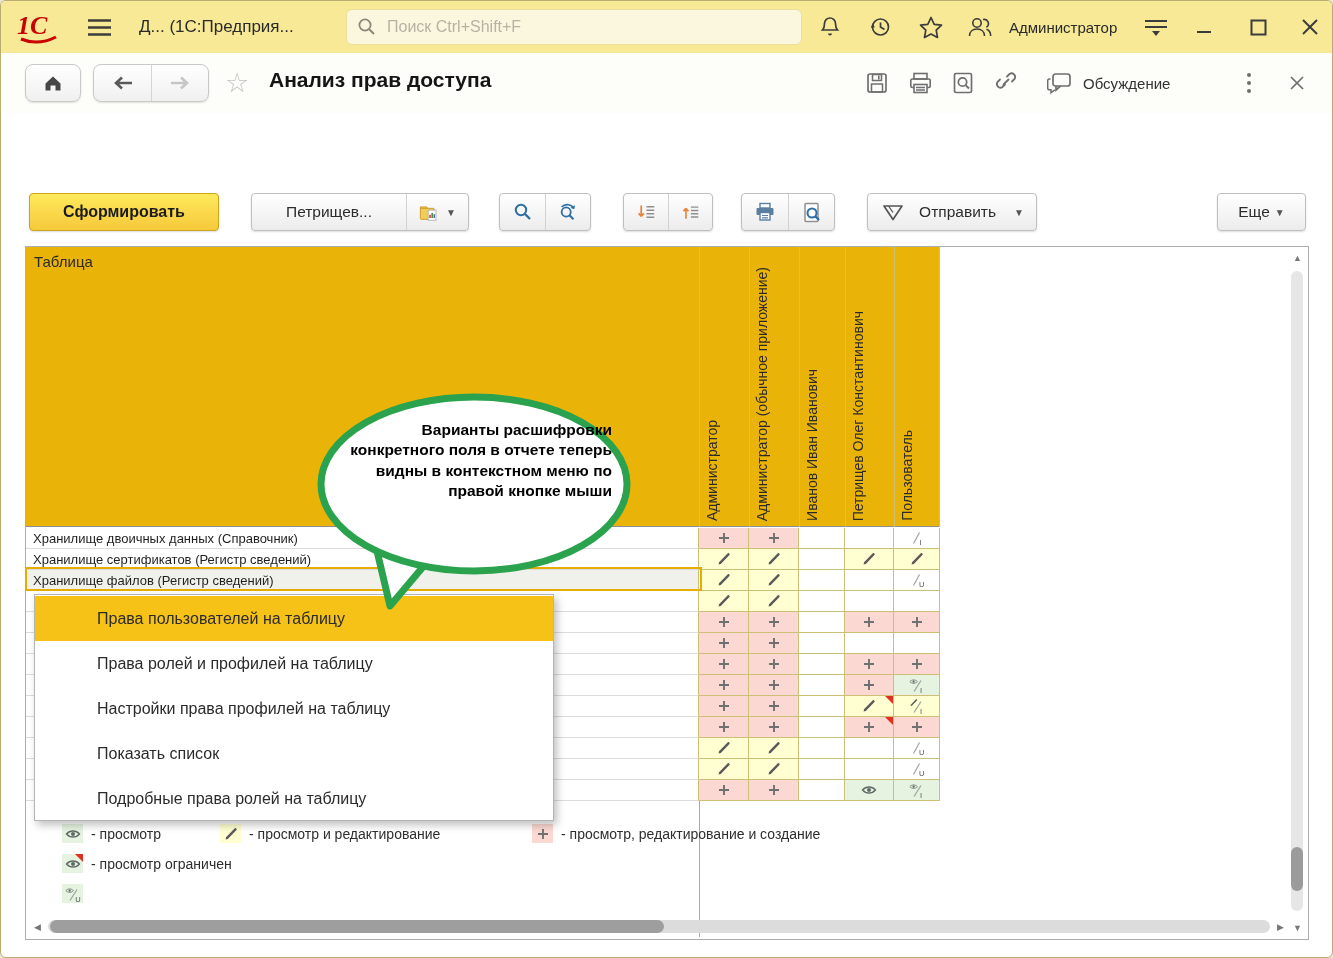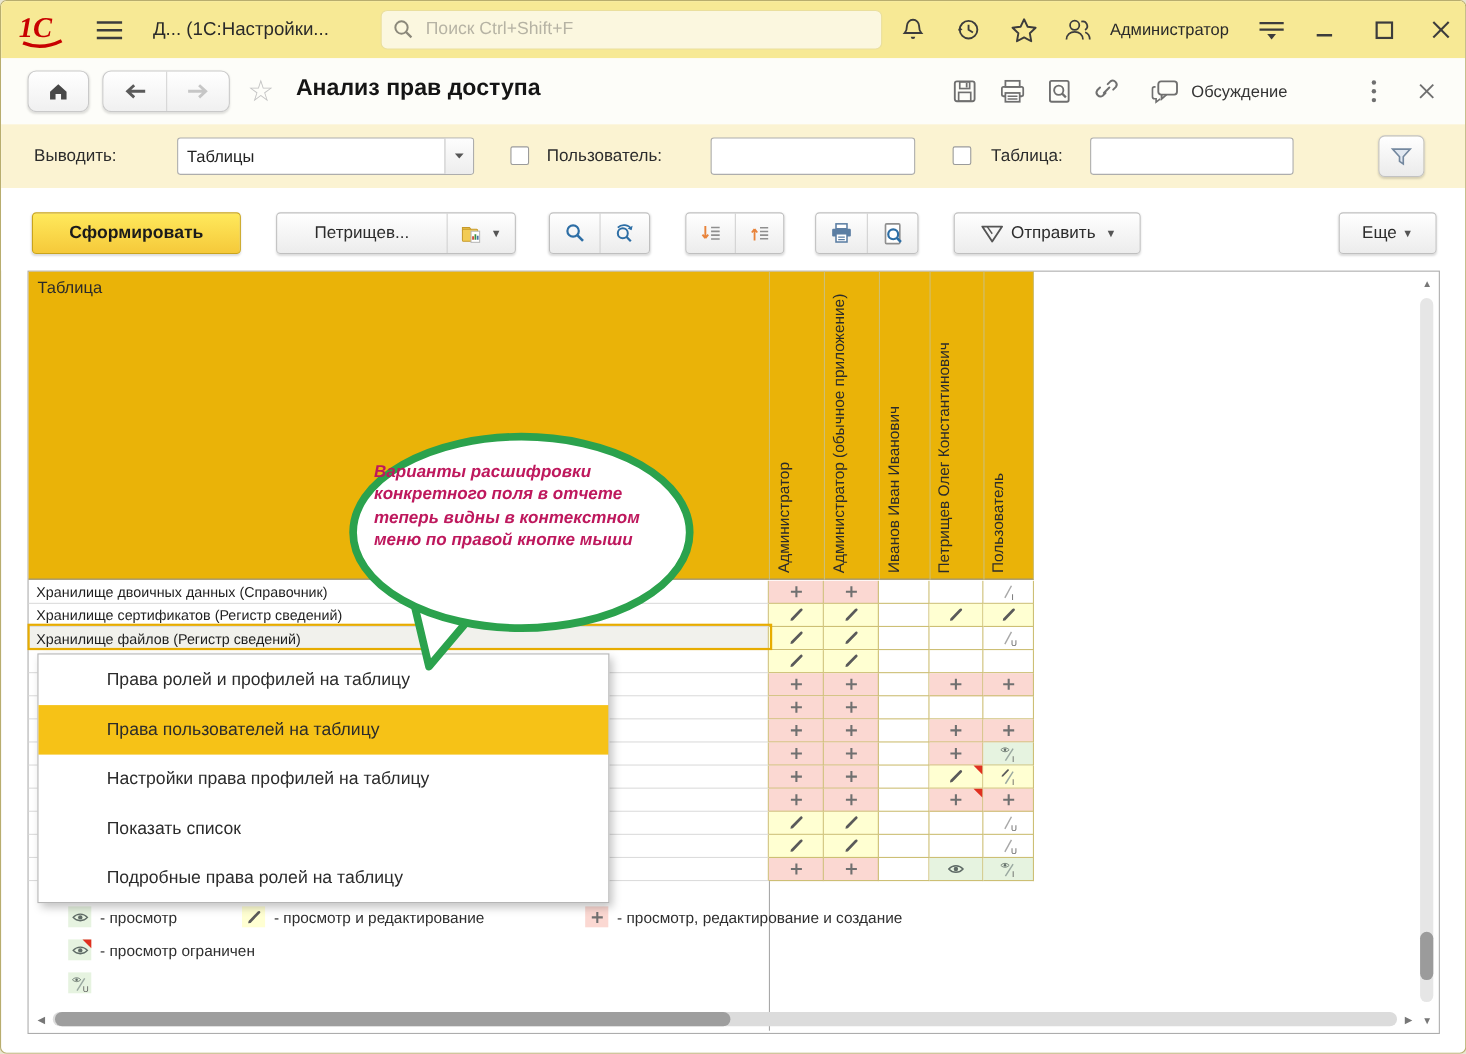--- a/index.html
+++ b/index.html
@@ -89,22 +89,22 @@
   .chip{width:21px;height:19px;display:inline-flex;align-items:center;justify-content:center;position:relative;flex:0 0 auto;}
 
   
   .ctxmenu{position:absolute;left:8px;top:347px;width:520px;height:227px;background:#fff;border:1px solid #b5b5b5;
            box-shadow:3px 4px 8px rgba(0,0,0,.25);z-index:5;padding-top:1px;}
   .ctxitem{height:45px;line-height:45px;padding-left:62px;font-size:16px;color:#2b2b2b;cursor:pointer;white-space:nowrap;}
   .ctxitem.active{background:#f6c217;}
 
   
   .callout{position:absolute;left:276px;top:145px;width:350px;height:230px;z-index:6;pointer-events:none;}
-  .callout-text{position:absolute;left:38px;top:28px;width:272px;text-align:left;font-size:15.5px;font-weight:bold;
-                font-style:italic;color:#be185d;line-height:1.32;}
+  .callout-text{position:absolute;left:38px;top:28px;width:272px;text-align:right;font-size:15.5px;font-weight:bold;
+                color:#000000;line-height:1.32;}
 
   
   .vscroll{position:absolute;right:2px;top:2px;width:18px;height:688px;z-index:4;}
   .vtrack{position:absolute;left:3px;top:22px;width:12px;height:640px;background:#e6e6e6;border-radius:6px;}
   .vthumb{position:absolute;left:3px;top:598px;width:12px;height:44px;background:#9b9b9b;border-radius:6px;cursor:pointer;}
   .hscroll{position:absolute;left:6px;bottom:4px;width:1254px;height:18px;z-index:4;}
   .htrack{position:absolute;left:16px;top:3px;width:1222px;height:13px;background:#dcdcdc;border-radius:7px;}
   .hthumb{position:absolute;left:18px;top:3px;width:614px;height:13px;background:#9e9e9e;border-radius:7px;cursor:pointer;}
   .sarrow{position:absolute;font-size:9px;color:#777;}
 </style>
@@ -122,21 +122,21 @@
     </div>
     <div class="abs burger">
       <svg width="25" height="19" viewBox="0 0 25 19">
           <g stroke="#3c3c3c" stroke-width="2.4">
             <line x1="1" y1="2.5" x2="24" y2="2.5"></line>
             <line x1="1" y1="9.5" x2="24" y2="9.5"></line>
             <line x1="1" y1="16.5" x2="24" y2="16.5"></line>
           </g>
         </svg>
     </div>
-    <div class="abs apptitle">Д... (1С:Настройки...</div>
+    <div class="abs apptitle">Д... (1С:Предприя...</div>
     <div class="gsearch">
       <svg width="20" height="20" viewBox="0 0 20 20" style="margin-right:8px;flex:0 0 auto;">
           <circle cx="8" cy="8" r="5.6" fill="none" stroke="#8b887a" stroke-width="1.8"></circle>
           <line x1="12.2" y1="12.2" x2="17" y2="17" stroke="#8b887a" stroke-width="2"></line>
         </svg>
       <input placeholder="Поиск Ctrl+Shift+F" style="">
     </div>
     <div class="tb-ico" style="left:812px;">
       <svg width="22" height="24" viewBox="0 0 22 24">
           <path d="M11 3 a5.5 5.5 0 0 1 5.5 5.5 c0 4 .9 5.3 2 6.5 H3.5 c1.1-1.2 2-2.5 2-6.5 A5.5 5.5 0 0 1 11 3 Z" fill="none" stroke="#3c3c3c" stroke-width="1.7"></path>
@@ -260,48 +260,20 @@
     <div class="hico" style="left:1278px;">
       <svg width="16" height="16" viewBox="0 0 16 16">
           <g stroke="#6f6f6f" stroke-width="1.7">
             <line x1="2" y1="2" x2="14" y2="14"></line>
             <line x1="14" y1="2" x2="2" y2="14"></line>
           </g>
         </svg>
     </div>
   </div>
 
-  <div class="filterrow">
-    <div class="flabel" style="left:30px;">Выводить:</div>
-    <div class="fbox" style="left:160px;width:270px;">
-      <div class="val">Таблицы</div>
-      <div class="mini">
-        <svg width="9" height="6" viewBox="0 0 9 6">
-            <path d="M0.5 0.5 L4.5 5 L8.5 0.5 Z" fill="#555"></path>
-          </svg>
-      </div>
-    </div>
-    <div class="cbx" style="left:463px;"></div>
-    <div class="flabel" style="left:496px;">Пользователь:</div>
-    <div class="fbox" style="left:645px;width:186px;">
-      <input value="" style="">
-
-    </div>
-    <div class="cbx" style="left:865px;"></div>
-    <div class="flabel" style="left:900px;">Таблица:</div>
-    <div class="fbox" style="left:990px;width:185px;">
-      <input value="" style="">
-
-    </div>
-    <div class="funnelbtn">
-      <svg width="20" height="19" viewBox="0 0 20 19">
-          <path d="M2 2.5 H18 L11.7 9.5 V16 L8.3 13.7 V9.5 Z" fill="#e1e8f1" stroke="#74889f" stroke-width="1.5"></path>
-        </svg>
-    </div>
-  </div>
 
   <div class="actionrow">
     <div class="btn gen">Сформировать</div>
 
     <div class="btn grp" style="left:250px;width:218px;">
       <div class="seg" style="width:155px;">Петрищев...</div>
       <div class="seg" style="width:62px;">
         <svg width="24" height="20" viewBox="0 0 24 20">
             <path d="M1.5 4.5 h7 l2 2.5 h-9 Z" fill="#f3cc54" stroke="#c79a2a"></path>
             <rect x="1.5" y="6" width="15" height="12" rx="1" fill="#f3cc54" stroke="#c79a2a"></rect>
@@ -368,21 +340,21 @@
       </div>
       <div class="seg" style="width:46px;">
         <svg width="20" height="21" viewBox="0 0 20 21">
             <rect x="3" y="1.5" width="13" height="18" rx="1" fill="#fff" stroke="#8f8f8f" stroke-width="1.5"></rect>
             <circle cx="10" cy="11" r="4.5" fill="none" stroke="#2d6ea5" stroke-width="2"></circle>
             <line x1="13.3" y1="14.3" x2="17" y2="18" stroke="#2d6ea5" stroke-width="2.3"></line>
           </svg>
       </div>
     </div>
 
-    <div class="btn grp" style="left:866px;width:170px;">
+    <div class="btn grp" style="left:866px;width:170px;justify-content:space-between;">
       <div class="seg" style="padding:0 6px 0 14px;">
         <svg width="22" height="19" viewBox="0 0 22 19">
             <path d="M2 3 H20 L11 16.5 Z" fill="none" stroke="#555" stroke-width="1.7" stroke-linejoin="round"></path>
             <path d="M6.5 3 L11 9.5" stroke="#555" stroke-width="1.3"></path>
           </svg>
       </div>
       <div class="seg" style="border:none;padding:0 4px 0 0;">Отправить</div>
       <span class="caret" style="margin-right:12px;">▼</span>
     </div>
 
@@ -856,22 +828,22 @@
                 </g>
                 <line x1="12" y1="3.5" x2="5" y2="14.5" stroke="#9aa8a0" stroke-width="1.3"></line>
                 <text x="10.2" y="15.5" font-size="7.5" fill="#555" font-family="Liberation Sans">U</text>
               </svg>
             </span>
           </span>
         </div>
       </div>
 
     <div class="ctxmenu" id="ctxmenu">
+        <div class="ctxitem active">Права пользователей на таблицу</div>
         <div class="ctxitem">Права ролей и профилей на таблицу</div>
-        <div class="ctxitem active">Права пользователей на таблицу</div>
         <div class="ctxitem">Настройки права профилей на таблицу</div>
         <div class="ctxitem">Показать список</div>
         <div class="ctxitem">Подробные права ролей на таблицу</div>
       </div>
 
     <div class="callout">
       <svg width="350" height="230" viewBox="0 0 350 230">
         <polygon points="70,138 88,214 142,150" fill="#ffffff" stroke="#2ba24d" stroke-width="7" stroke-linejoin="round"></polygon>
         <ellipse cx="172" cy="92" rx="153" ry="87" fill="#ffffff" stroke="#2ba24d" stroke-width="7"></ellipse>
       </svg>

